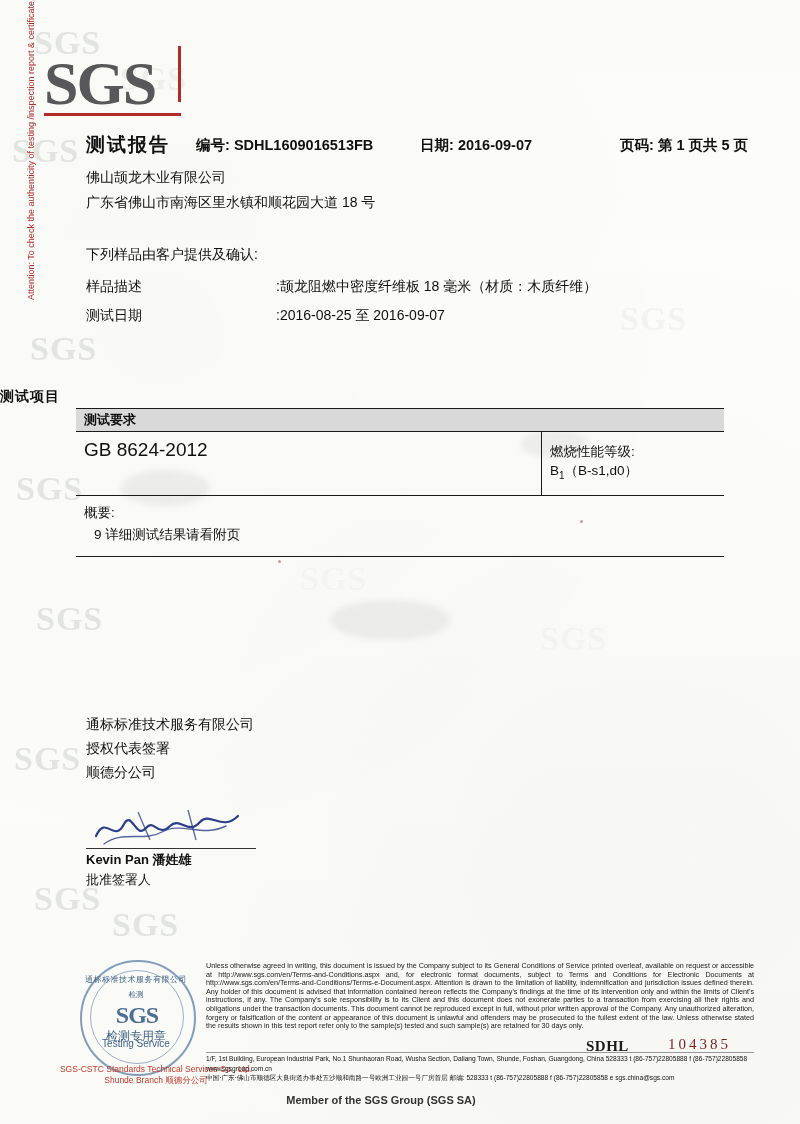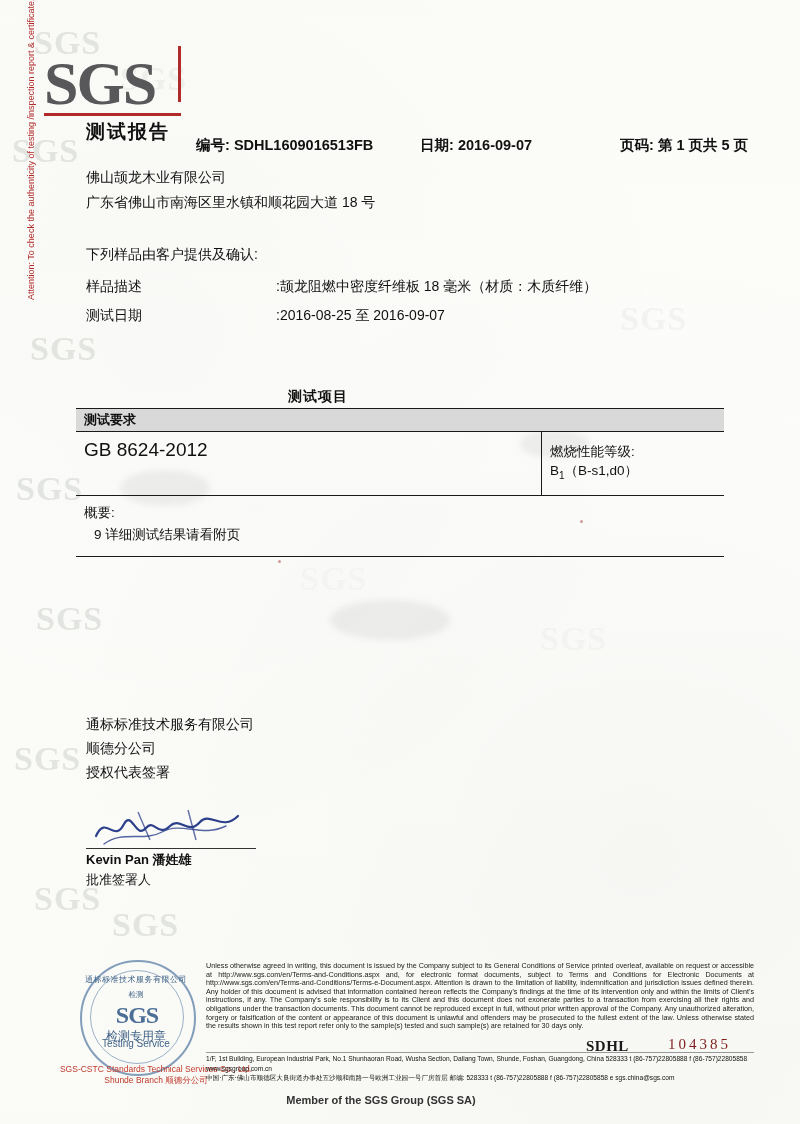--- a/index.html
+++ b/index.html
@@ -80,21 +80,21 @@
     transform-origin: 0 0;
     font-size: 9px;
     color: #b02a2a;
     font-family: "Liberation Sans", sans-serif;
     white-space: nowrap;
   }
   
   .title-row {
     position: absolute;
     left: 86px;
-    top: 119px;
+    top: 132px;
     width: 672px;
     display: flex;
     align-items: center;
   }
   .doc-title {
     font-size: 19px;
     font-weight: bold;
     color: #111;
     letter-spacing: 2px;
   }
@@ -150,21 +150,21 @@
     line-height: 19px;
   }
   .sample-table td.k { width: 190px; }
   .sample-table td.v { width: 482px; }
   
   .section-title {
     position: absolute;
     left: 0;
     top: 388px;
     width: 636px;
-    text-align: center;
+    text-align: left;
     font-size: 14px;
     font-weight: bold;
     letter-spacing: 1px;
   }
   .grid {
     position: absolute;
     left: 76px;
     top: 408px;
     width: 648px;
     border-top: 1.5px solid #1a1a1a;
@@ -506,22 +506,22 @@
       </div>
     </div>
     <div class="summary-block">
       <div>概要:</div>
       <div class="summary-item">9  详细测试结果请看附页</div>
     </div>
   </div>
 
   <div class="sign-company">
     <div>通标标准技术服务有限公司</div>
+    <div>授权代表签署</div>
     <div>顺德分公司</div>
-    <div>授权代表签署</div>
   </div>
 
   <svg class="sign-scribble" viewBox="0 0 150 44">
     <path d="M4 30 C 14 8, 22 38, 32 18 C 40 4, 44 34, 54 22 C 62 12, 66 32, 78 20 C 88 10, 96 30, 108 16 C 118 5, 130 26, 146 10" stroke="#2b3f8a" stroke-width="2.2" fill="none" stroke-linecap="round"></path>
     <path d="M12 38 C 30 24, 52 36, 70 26 C 90 15, 110 32, 134 20" stroke="#2b3f8a" stroke-width="1.4" fill="none" stroke-linecap="round" opacity=".8"></path>
     <path d="M46 6 L 58 34" stroke="#2b3f8a" stroke-width="1.4" fill="none" opacity=".75"></path>
     <path d="M96 4 L 104 34" stroke="#2b3f8a" stroke-width="1.4" fill="none" opacity=".75"></path>
   </svg>
   <div class="sign-line"></div>
   <div class="sign-name">Kevin Pan 潘姓雄</div>

